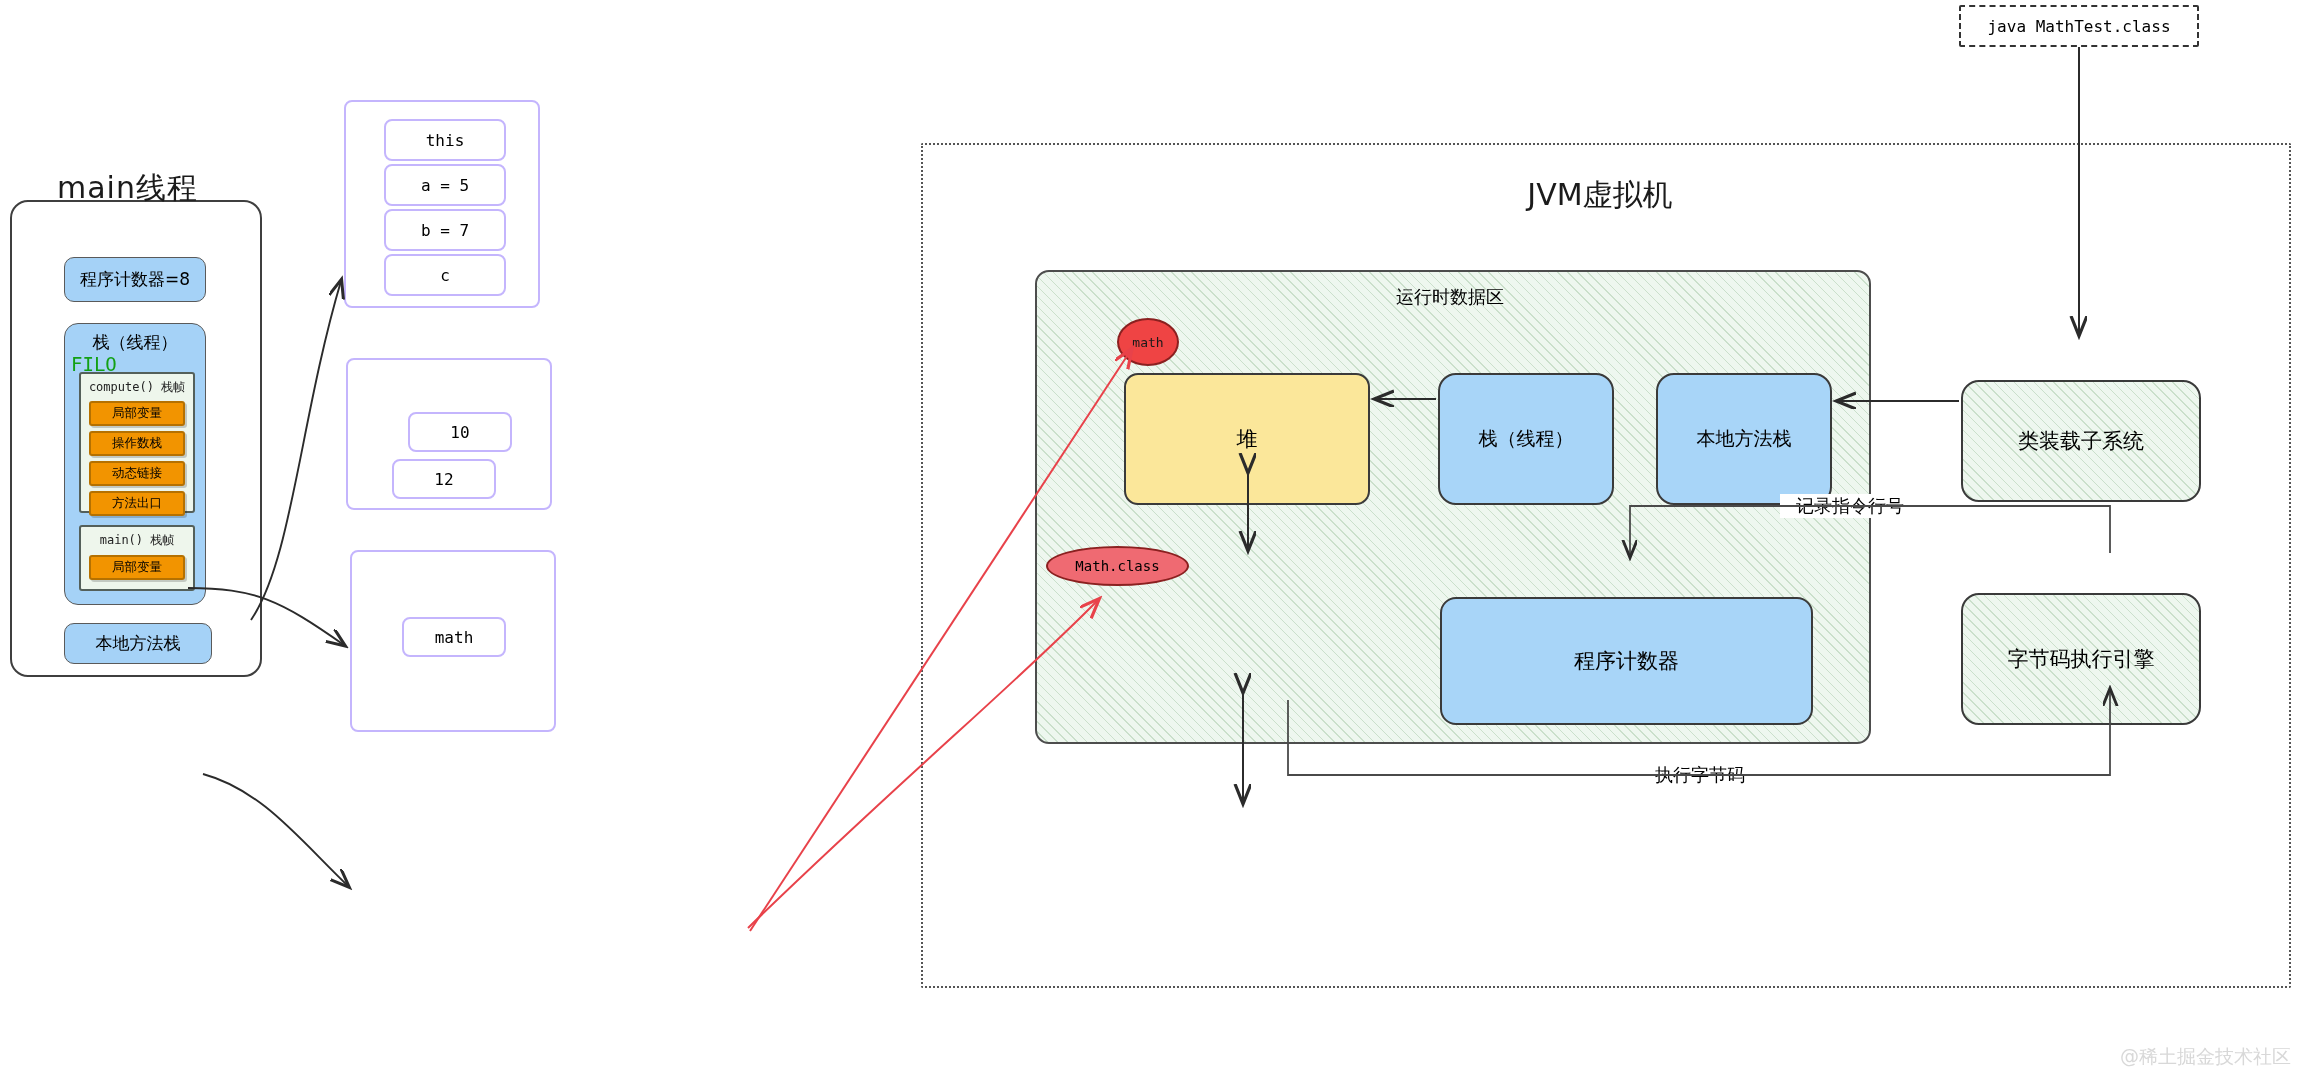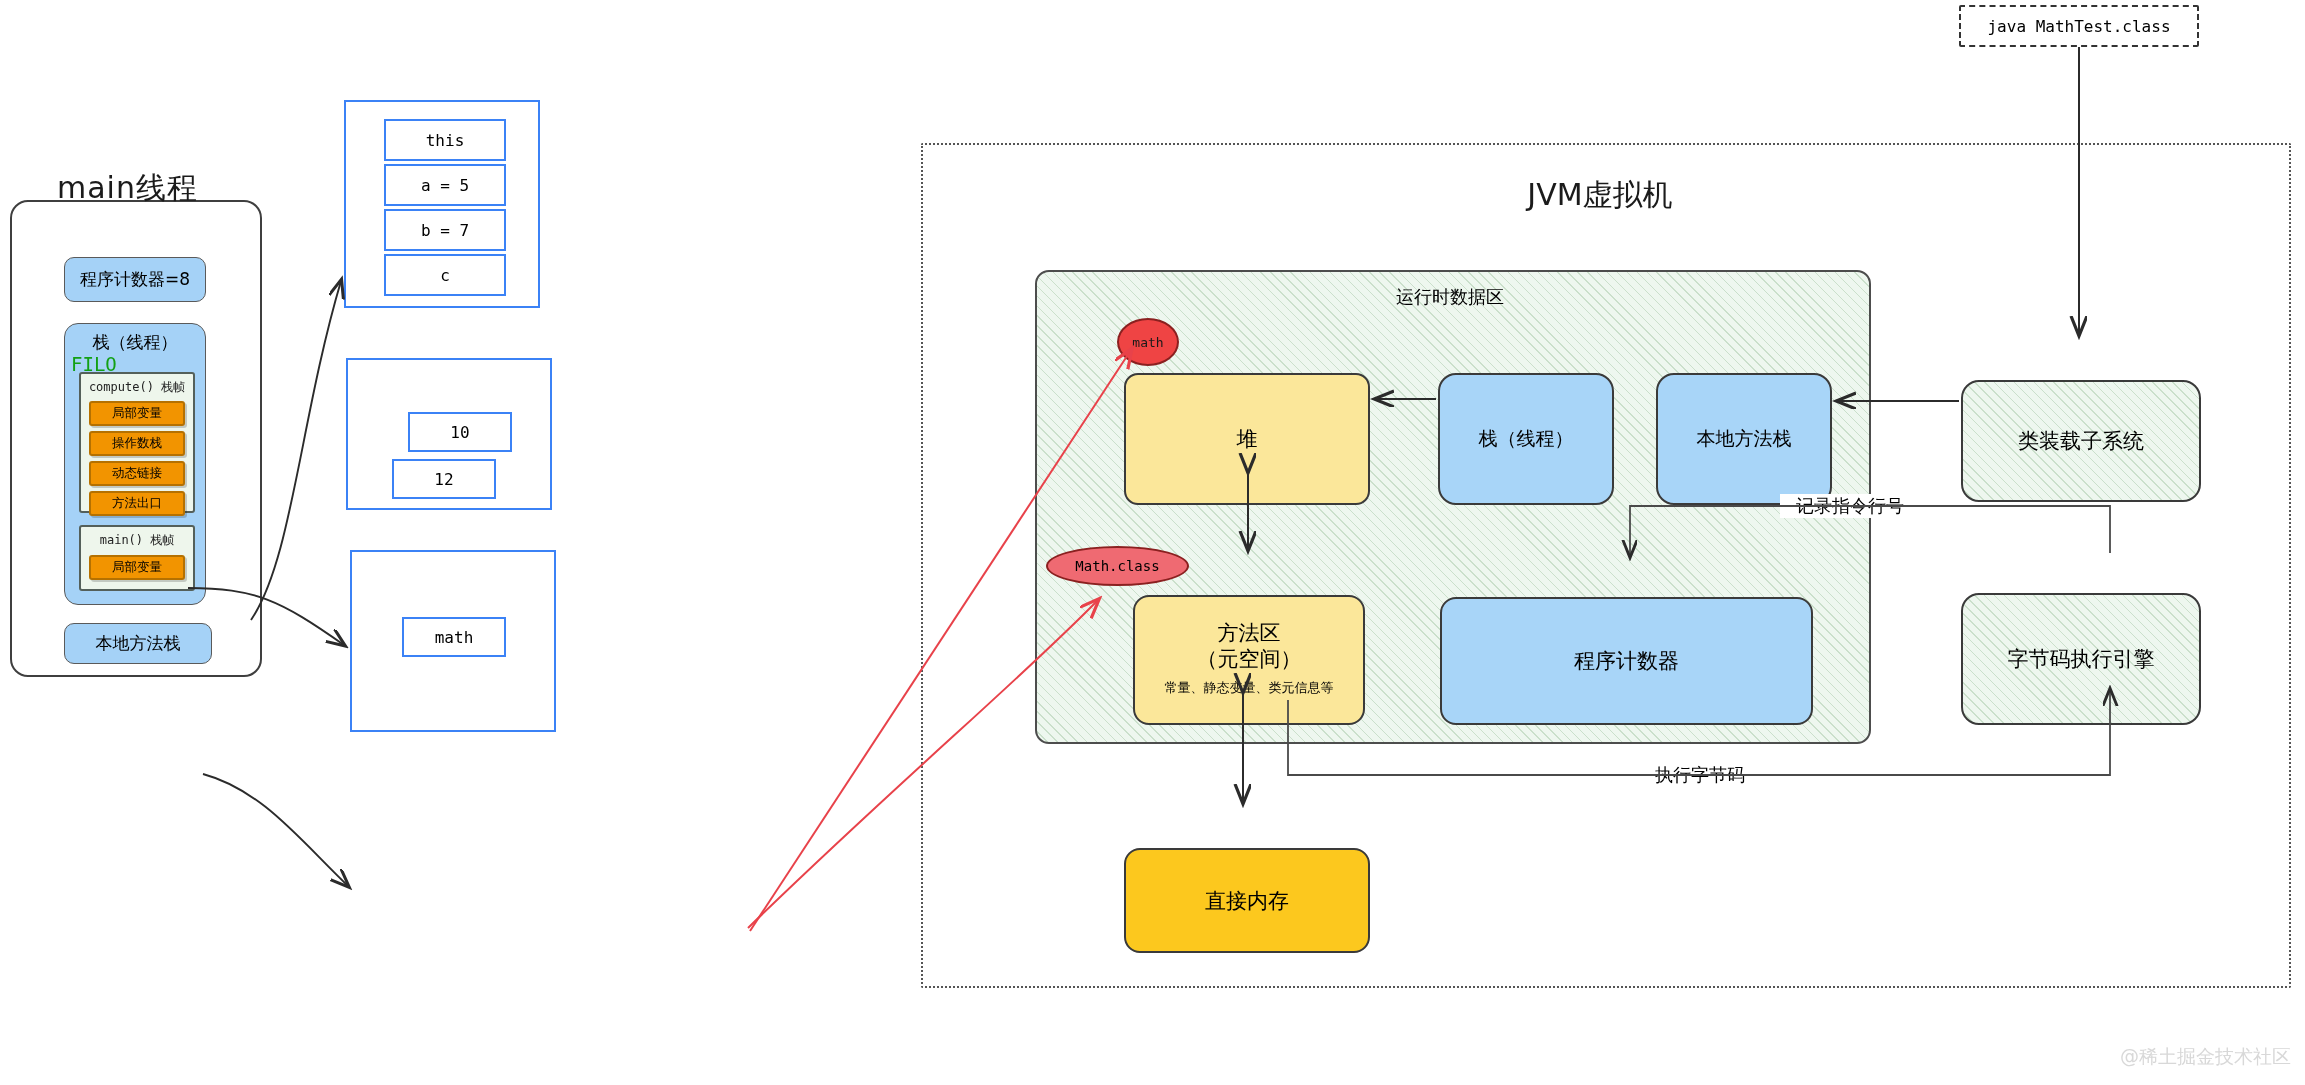--- a/index.html
+++ b/index.html
@@ -4,21 +4,21 @@
 <style>
   html,body{margin:0;padding:0;background:#ffffff;}
   body{font-family:"Liberation Sans","DejaVu Sans",sans-serif;}
   #stage{position:relative;width:2305px;height:1085px;overflow:hidden;background:#fff;}
   .abs{position:absolute;box-sizing:border-box;}
   .ctr{display:flex;align-items:center;justify-content:center;text-align:center;}
   .col{flex-direction:column;}
 
   
   .rr{border:2px solid #3f3f3f;border-radius:18px;margin-top:40px;}
-  .sq{border:2px solid #3b82f6;border-radius:0;}
+  .sq{border:2px solid #c4b5fd;border-radius:8px;}
   .blue{background:#a5d2f7;}
   .blue2{background:#a8d5f8;}
   .orange{background:#f29400;border:2px solid #b57100;border-radius:3px;box-shadow:2px 2px 0 rgba(0,0,0,.18);}
   .yellow{background:#fbe79a;}
   .yellow-strong{background:#fcc81e;}
   .frame{background:#eef6ec;border:2px solid #54605a;border-radius:3px;}
   .hatch{
     background-color:#eef7ef;
     background-image:repeating-linear-gradient(45deg,
       rgba(120,170,120,.30) 0px, rgba(120,170,120,.30) 1px,
@@ -117,36 +117,28 @@
   </div>
 
   <div class="abs rr ctr blue2" style="left:1438px;top:333px;width:176px;height:132px;border-radius:18px;border:2px solid #3a3a3a;">
     <span class="cjk t-19">栈（线程）</span>
   </div>
 
   <div class="abs rr ctr blue2" style="left:1656px;top:333px;width:176px;height:132px;border-radius:18px;border:2px solid #3a3a3a;">
     <span class="cjk t-19">本地方法栈</span>
   </div>
 
-  <div class="abs rr ctr col yellow" style="left:1133px;top:555px;width:232px;height:130px;border-radius:16px;border:2px solid #3a3a3a;">
-    <span class="cjk t-21" style="line-height:26px;">方法区</span>
-    <span class="cjk t-21" style="line-height:26px;">（元空间）</span>
-    <span class="cjk t-13" style="line-height:24px;margin-top:4px;">常量、静态变量、类元信息等</span>
-  </div>
   <div class="abs ctr chip-ell" style="left:1046px;top:546px;width:143px;height:40px;">
     <span class="mono t-14">Math.class</span>
   </div>
 
   <div class="abs rr ctr blue2" style="left:1440px;top:557px;width:373px;height:128px;border-radius:16px;border:2px solid #3a3a3a;">
     <span class="cjk t-21">程序计数器</span>
   </div>
 
-  <div class="abs rr ctr yellow-strong" style="left:1124px;top:808px;width:246px;height:105px;border-radius:16px;border:2px solid #3a3a3a;">
-    <span class="cjk t-21">直接内存</span>
-  </div>
 
   <div class="abs rr ctr hatch" style="left:1961px;top:340px;width:240px;height:122px;border-radius:18px;border:2px solid #3a3a3a;">
     <span class="cjk t-21">类装载子系统</span>
   </div>
 
   <div class="abs rr ctr hatch" style="left:1961px;top:553px;width:240px;height:132px;border-radius:18px;border:2px solid #3a3a3a;">
     <span class="cjk t-21">字节码执行引擎</span>
   </div>
 
   <div class="abs ctr cjk t-18" style="left:1780px;top:494px;width:140px;height:24px;background:#fff;">记录指令行号</div>

